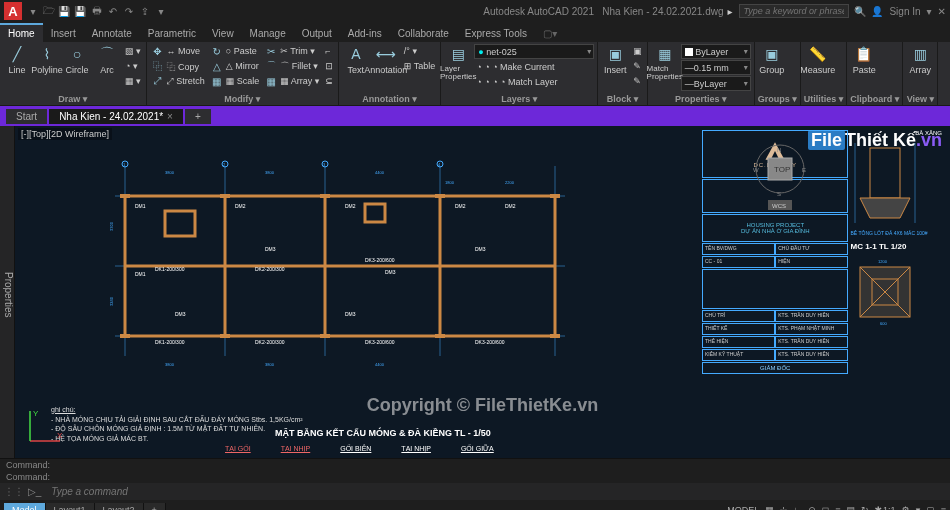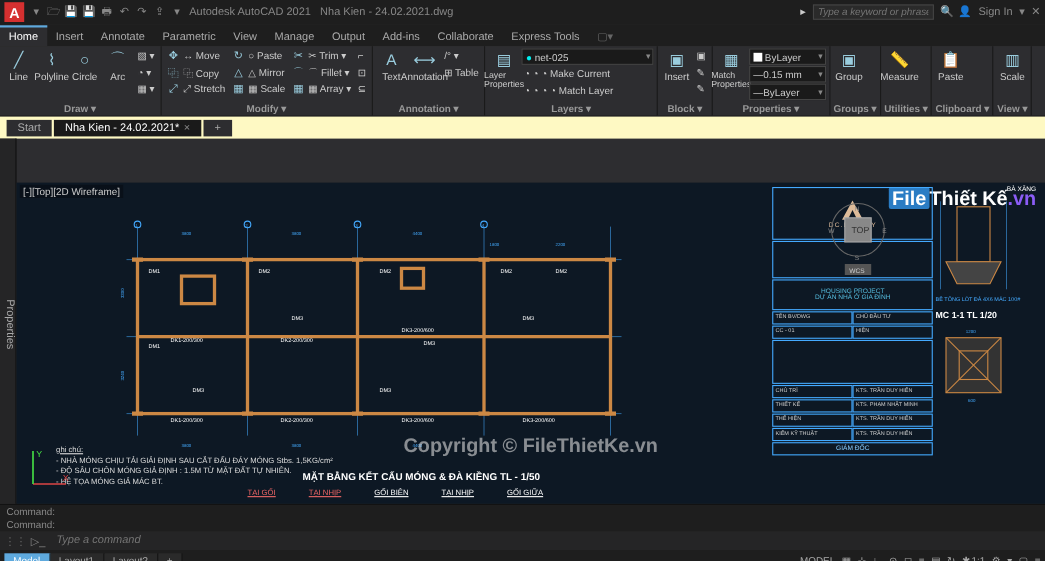--- a/index.html
+++ b/index.html
@@ -2,49 +2,49 @@
 <html><head>
 <meta charset="utf-8">
 <style>
 * { margin:0; padding:0; box-sizing:border-box; font-family:"Segoe UI",Arial,sans-serif; }
 body { width:950px; height:510px; background:#2d2d30; color:#ccc; overflow:hidden; position:relative; font-size:10px; }
 
 .titlebar { height:22px; background:#1e1e1e; display:flex; align-items:center; padding:0 4px; gap:4px; }
 .logo { width:18px; height:18px; background:#d53030; color:#fff; font-weight:bold; display:flex; align-items:center; justify-content:center; font-size:13px; }
 .qat { display:flex; gap:2px; }
 .qat span { width:14px; height:14px; display:flex; align-items:center; justify-content:center; color:#888; font-size:10px; }
-.tb-center { flex:1; text-align:left; color:#888; font-size:10px; }
+.tb-center { flex:1; text-align:right; color:#888; font-size:10px; }
 .tb-search { display:flex; align-items:center; gap:6px; }
 .tb-search input { background:#2a2a2a; border:1px solid #444; color:#888; font-size:9px; padding:1px 4px; width:110px; font-style:italic; }
 .tb-right { display:flex; align-items:center; gap:6px; color:#888; }
 
 .ribbon-tabs { height:20px; background:#1e1e1e; display:flex; align-items:flex-end; }
 .ribbon-tabs div { padding:3px 8px; font-size:10px; color:#aaa; cursor:pointer; }
 .ribbon-tabs .active { background:#2d2d30; color:#fff; border-top:2px solid #5ea9dd;margin-top:24px; }
 
 .ribbon { height:64px; background:#2d2d30; display:flex; border-bottom:1px solid #1a1a1a; }
 .panel { border-right:1px solid #1a1a1a; display:flex; flex-direction:column; padding:2px 3px 0; }
 .panel-body { flex:1; display:flex; gap:2px; align-items:flex-start; }
 .panel-title { text-align:center; font-size:9px; color:#999; padding:1px 0;font-weight:bold; }
 .big-btn { display:flex; flex-direction:column; align-items:center; width:28px; font-size:9px; color:#ccc; gap:1px; }
 .big-btn .ico { width:20px; height:20px; display:flex; align-items:center; justify-content:center; font-size:14px; color:#9cd; }
 .sm-col { display:flex; flex-direction:column; gap:1px; }
 .sm-btn { display:flex; align-items:center; gap:3px; font-size:9px; color:#ccc; padding:0 2px; height:14px; white-space:nowrap; }
 .sm-btn .si { width:12px; text-align:center; color:#9cd; font-size:10px; }
 .combo { background:#1a1a1a; border:1px solid #444; color:#ccc; font-size:9px; height:15px; padding:0 12px 0 3px; display:flex; align-items:center; position:relative; min-width:70px; }
 .combo::after { content:"▾"; position:absolute; right:2px; font-size:8px; color:#888; }
 
-.doctabs { height:20px; background:#fef9c3; display:flex; align-items:center; padding-left:6px; gap:2px; }
+.doctabs { height:20px; background:#6d28d9; display:flex; align-items:center; padding-left:6px; gap:2px; }
 .doctabs div { padding:2px 10px; font-size:10px; color:#aaa; background:#2d2d30; }
 .doctabs .active { background:#1a1a1a; color:#fff;text-align:right; }
 .doctabs .close { margin-left:4px; color:#888; }
 
 .workspace { position:relative; height:332px; display:flex; }
 .props-tab { width:15px; background:#252526; writing-mode:vertical-rl; text-align:center; font-size:10px; color:#aaa; padding-top:6px; border-right:1px solid #111; }
-.canvas { flex:1; background:#0d1824; position:relative; overflow:hidden;margin-top:40px; }
+.canvas { flex:1; background:#0d1824; position:relative; overflow:hidden; }
 .viewlabel { position:absolute; top:2px; left:3px; font-size:9px; color:#ccc; background:rgba(0,0,0,.3); padding:1px 3px; }
 .watermark-logo { position:absolute; top:4px; right:8px; color:#fff; font-size:18px; font-weight:bold; }
 .watermark-logo .vn { color:#8b5cf6; }
 .watermark-copy { position:absolute; left:50%; bottom:42px; transform:translateX(-50%); font-size:18px; font-weight:bold; color:rgba(220,220,220,.6); }
 .axes { position:absolute; bottom:10px; left:10px; }
 .floorplan { position:absolute; left:90px; top:30px; width:470px; height:220px; }
 .floorplan svg { width:100%; height:100%; }
 .titleblock { position:absolute; right:8px; top:4px; width:240px; height:316px; display:flex; gap:2px; }
 .tb-left { flex:1.6; display:flex; flex-direction:column; gap:1px; }
 .tb-right-col { flex:1; display:flex; flex-direction:column; gap:2px; }
@@ -287,21 +287,21 @@
           <span class="ico">📋</span>
           <span>Paste</span>
         </div>
       </div>
     <div class="panel-title">Clipboard ▾</div>
   </div>
   <div class="panel">
     <div class="panel-body">
         <div class="big-btn">
           <span class="ico">▥</span>
-          <span>Scale</span>
+          <span>Array</span>
         </div>
       </div>
     <div class="panel-title">View ▾</div>
   </div>
 </div>
 
 <div class="doctabs">
   <div>Start</div>
   <div class="active"><span>Nha Kien - 24.02.2021*</span><span class="close">×</span></div>
   <div>+</div>

